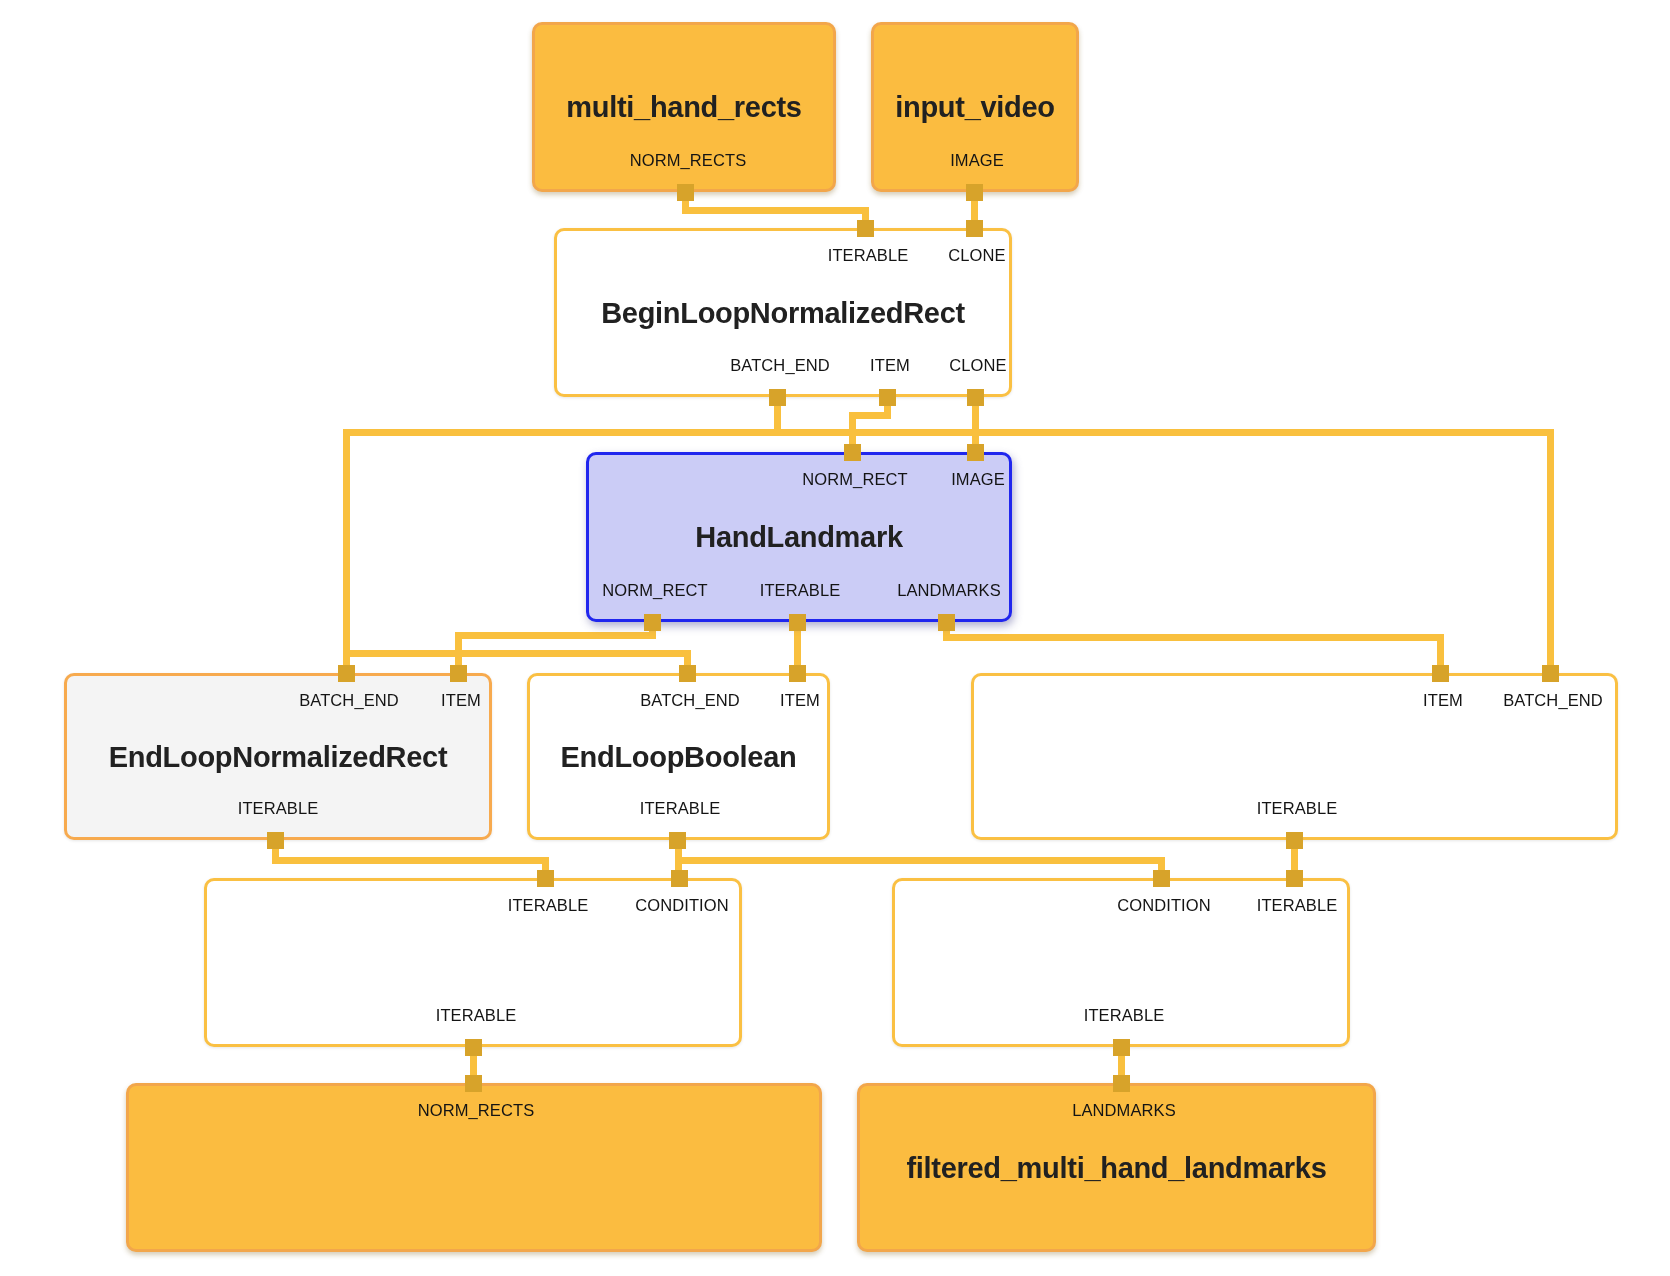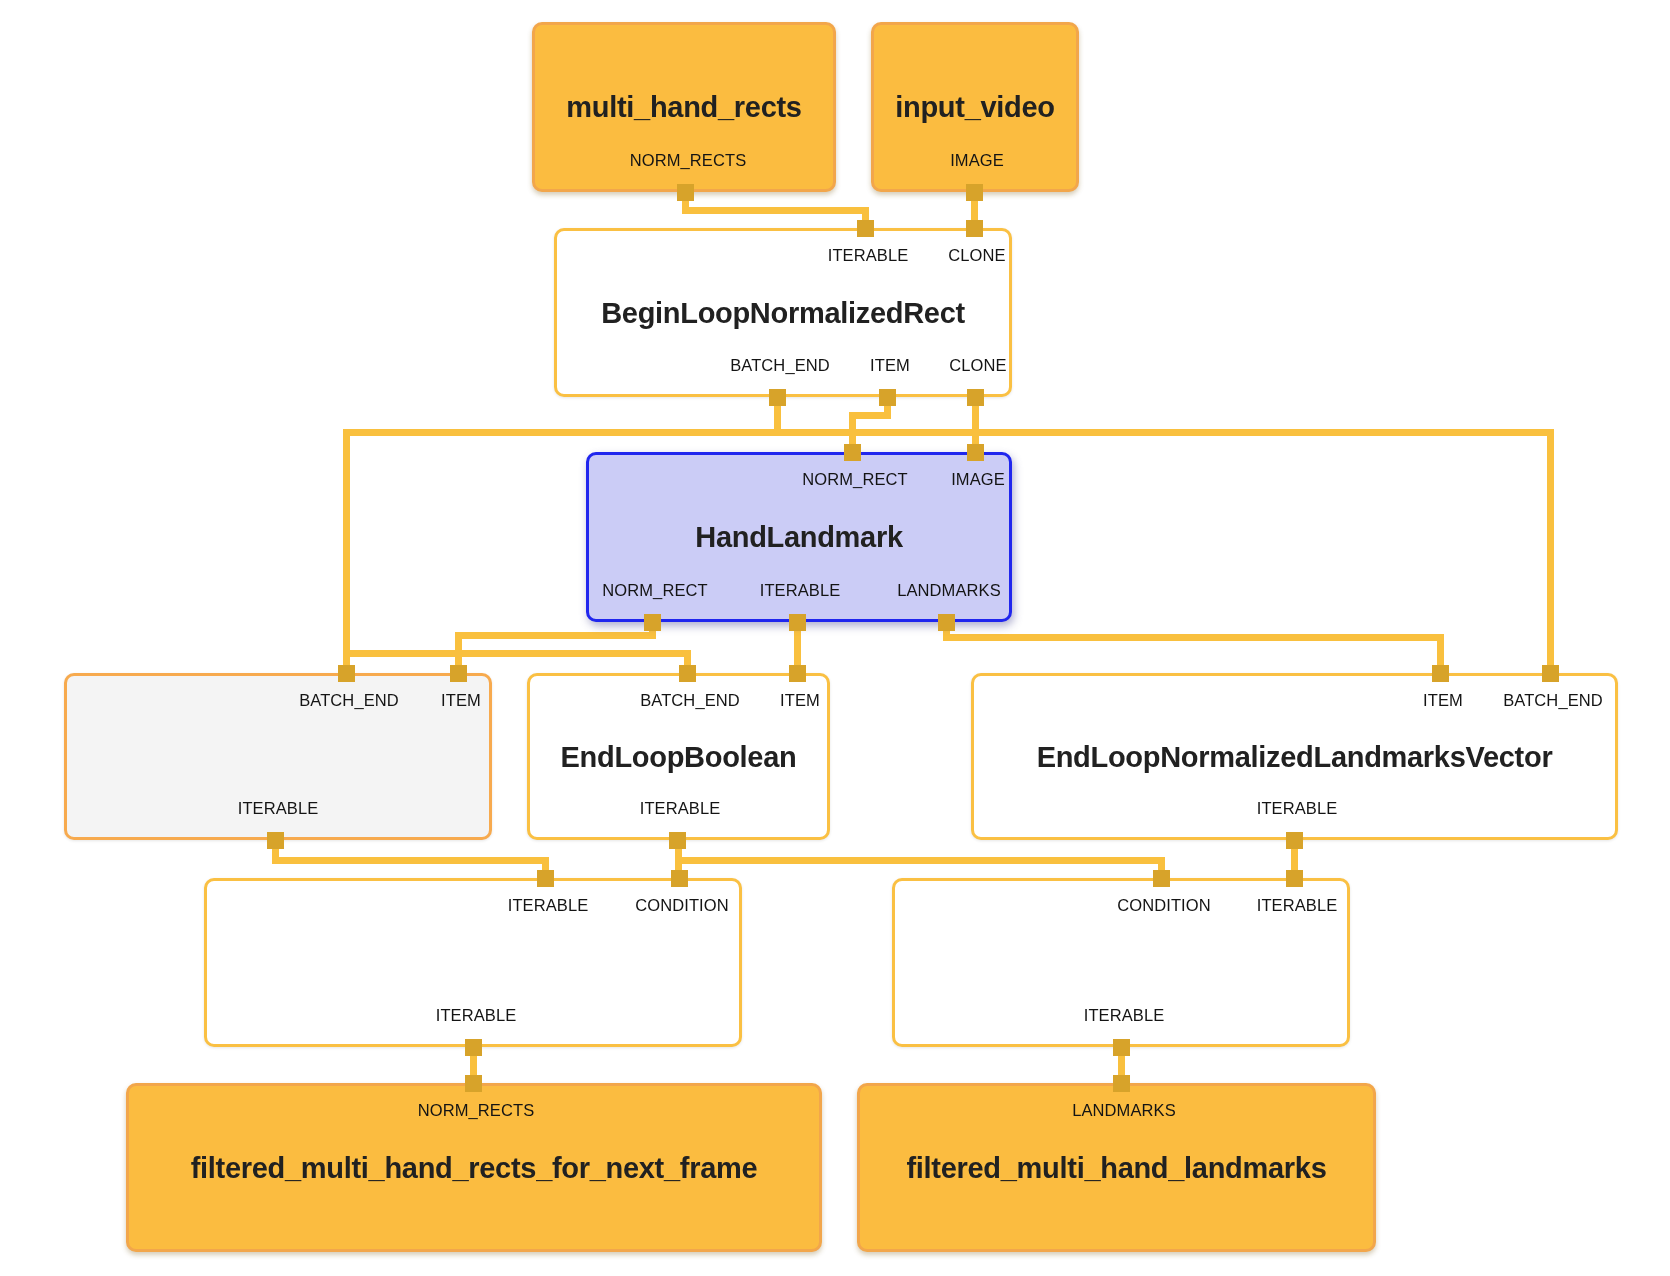--- a/index.html
+++ b/index.html
@@ -129,38 +129,38 @@
       <span class="port-label out" style="left: 66px;">NORM_RECT</span>
       <span class="port-label out" style="left: 211px;">ITERABLE</span>
       <span class="port-label out" style="left: 360px;">LANDMARKS</span>
     </div>
     <div class="port" style="left: 843.5px; top: 443.5px;"></div>
     <div class="port" style="left: 966.5px; top: 443.5px;"></div>
     <div class="port" style="left: 643.5px; top: 613.5px;"></div>
     <div class="port" style="left: 788.5px; top: 613.5px;"></div>
     <div class="port" style="left: 937.5px; top: 613.5px;"></div>
     <div class="node gray" style="left: 64px; top: 673px; width: 428px; height: 167px;">
+      <div class="node-title">EndLoopNormalizedRect</div>
       <span class="port-label in" style="left: 282px;">BATCH_END</span>
       <span class="port-label in" style="left: 394px;">ITEM</span>
       <span class="port-label out" style="left: 211px;">ITERABLE</span>
     </div>
     <div class="port" style="left: 337.5px; top: 664.5px;"></div>
     <div class="port" style="left: 449.5px; top: 664.5px;"></div>
     <div class="port" style="left: 266.5px; top: 831.5px;"></div>
     <div class="node white" style="left: 527px; top: 673px; width: 303px; height: 167px;">
       <div class="node-title">EndLoopBoolean</div>
       <span class="port-label in" style="left: 160px;">BATCH_END</span>
       <span class="port-label in" style="left: 270px;">ITEM</span>
       <span class="port-label out" style="left: 150px;">ITERABLE</span>
     </div>
     <div class="port" style="left: 678.5px; top: 664.5px;"></div>
     <div class="port" style="left: 788.5px; top: 664.5px;"></div>
     <div class="port" style="left: 668.5px; top: 831.5px;"></div>
     <div class="node white" style="left: 971px; top: 673px; width: 647px; height: 167px;">
-      <div class="node-title">EndLoopNormalizedLandmarksVector</div>
       <span class="port-label in" style="left: 469px;">ITEM</span>
       <span class="port-label in" style="left: 579px;">BATCH_END</span>
       <span class="port-label out" style="left: 323px;">ITERABLE</span>
     </div>
     <div class="port" style="left: 1431.5px; top: 664.5px;"></div>
     <div class="port" style="left: 1541.5px; top: 664.5px;"></div>
     <div class="port" style="left: 1285.5px; top: 831.5px;"></div>
     <div class="node white" style="left: 204px; top: 878px; width: 538px; height: 169px;">
       <span class="port-label in" style="left: 341px;">ITERABLE</span>
       <span class="port-label in" style="left: 475px;">CONDITION</span>
@@ -171,21 +171,20 @@
     <div class="port" style="left: 464.5px; top: 1038.5px;"></div>
     <div class="node white" style="left: 892px; top: 878px; width: 458px; height: 169px;">
       <span class="port-label in" style="left: 269px;">CONDITION</span>
       <span class="port-label in" style="left: 402px;">ITERABLE</span>
       <span class="port-label out" style="left: 229px;">ITERABLE</span>
     </div>
     <div class="port" style="left: 1152.5px; top: 869.5px;"></div>
     <div class="port" style="left: 1285.5px; top: 869.5px;"></div>
     <div class="port" style="left: 1112.5px; top: 1038.5px;"></div>
     <div class="node orange" style="left: 126px; top: 1083px; width: 696px; height: 169px;">
-      <div class="node-title">filtered_multi_hand_rects_for_next_frame</div>
       <span class="port-label in" style="left: 347px;">NORM_RECTS</span>
     </div>
     <div class="port" style="left: 464.5px; top: 1074.5px;"></div>
     <div class="node orange" style="left: 857px; top: 1083px; width: 519px; height: 169px;">
       <div class="node-title">filtered_multi_hand_landmarks</div>
       <span class="port-label in" style="left: 264px;">LANDMARKS</span>
     </div>
     <div class="port" style="left: 1112.5px; top: 1074.5px;"></div>
   </div>
 

